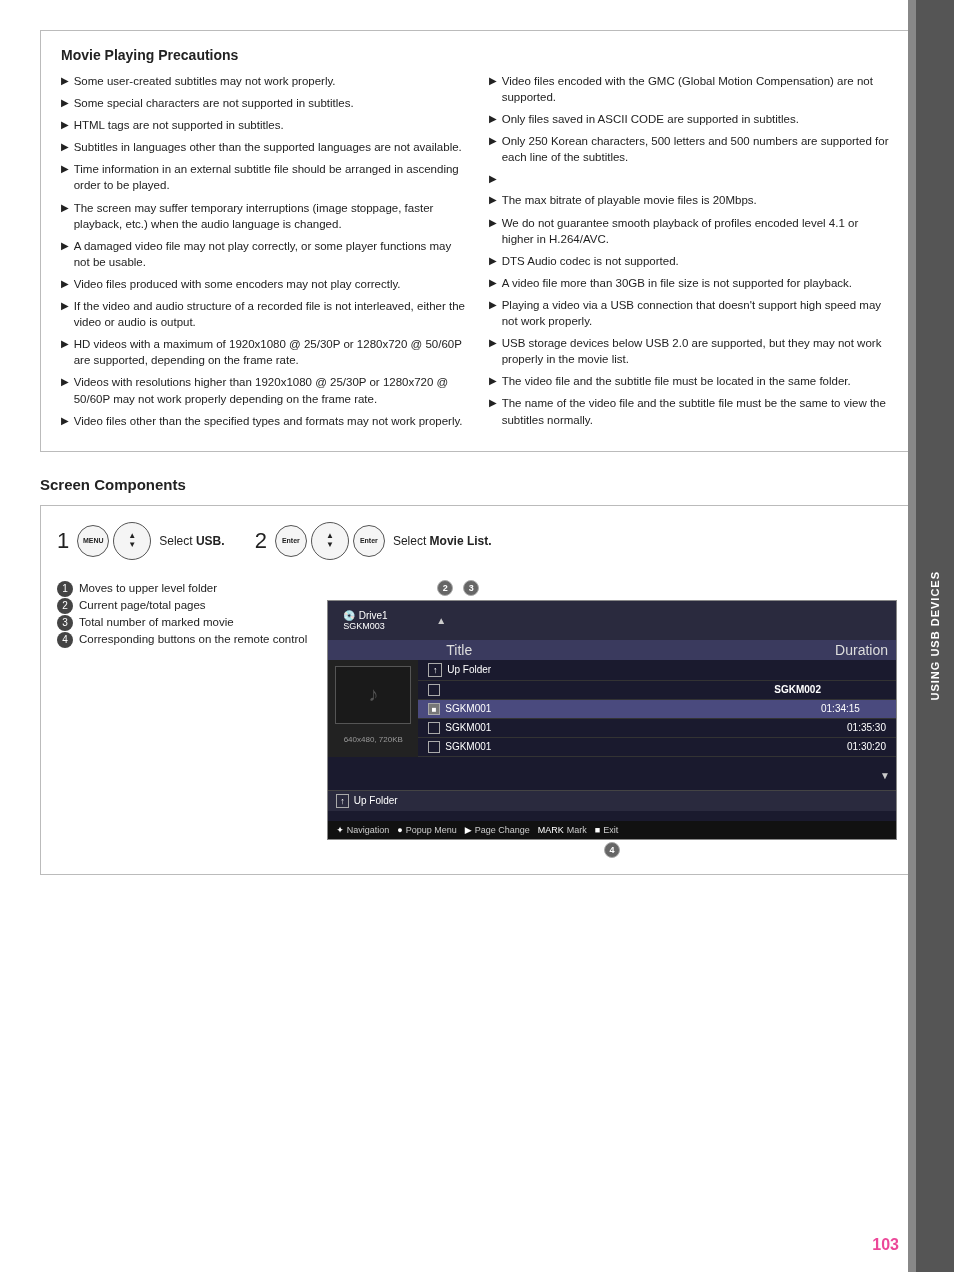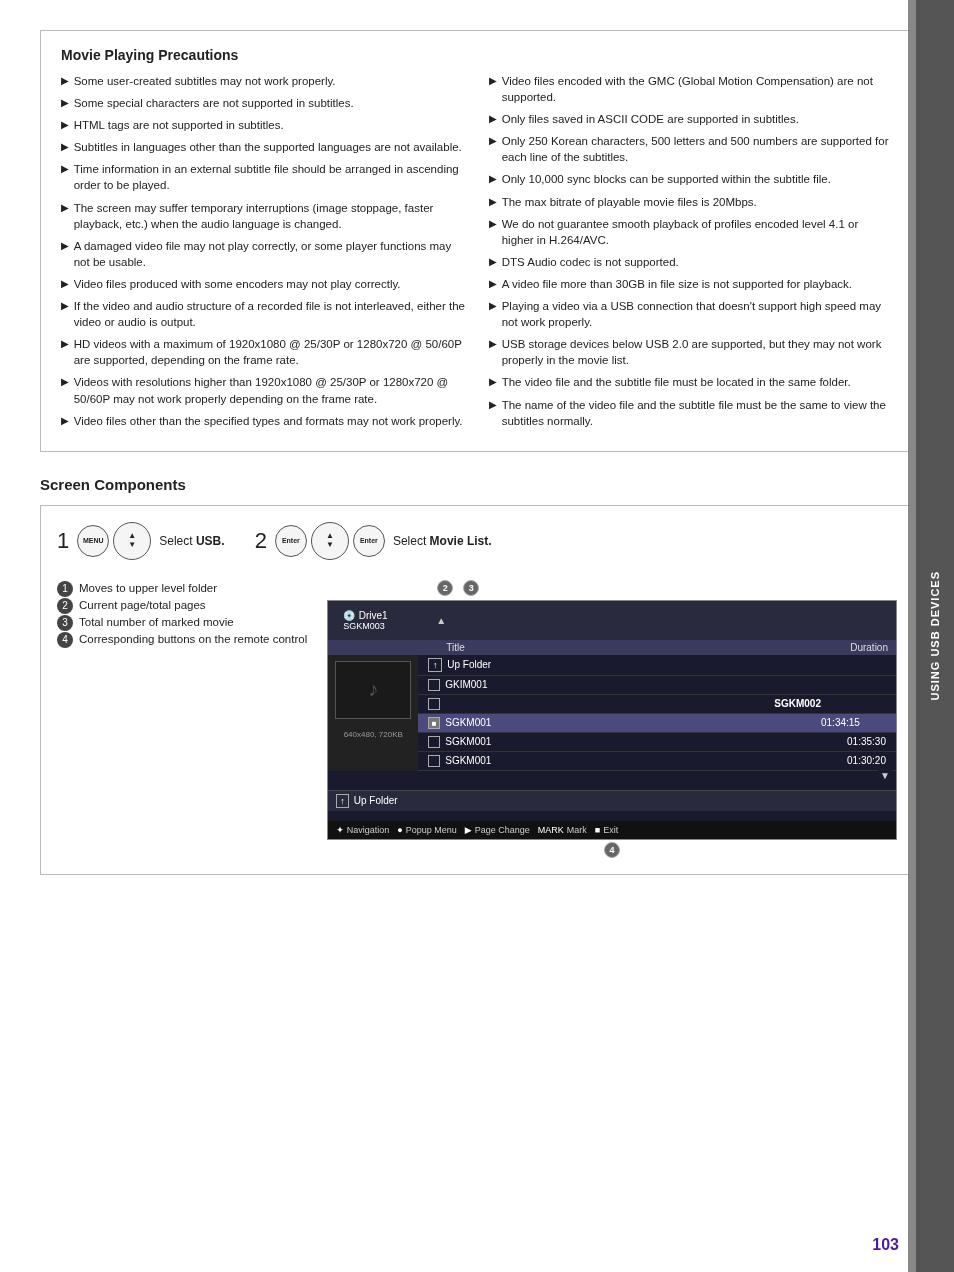--- a/index.html
+++ b/index.html
@@ -223,21 +223,21 @@
       letter-spacing: 1px;
       text-transform: uppercase;
     }
     
     .page-num {
       position: absolute;
       bottom: 18px;
       right: 55px;
       font-size: 16px;
       font-weight: bold;
-      color: #4c1d95;
+      color: #ec4899;
     }
     .right-line {
       width: 8px;
       background: #888;
       position: absolute;
       right: 38px;
       top: 0;
       bottom: 0;
     }
     
@@ -335,21 +335,20 @@
             <div class="bullet-item">
               <span class="bullet-arrow">▶</span>
               <span>Only files saved in ASCII CODE are supported in subtitles.</span>
             </div>
             <div class="bullet-item">
               <span class="bullet-arrow">▶</span>
               <span>Only 250 Korean characters, 500 letters and 500 numbers are supported for each line of the subtitles.</span>
             </div>
             <div class="bullet-item">
               <span class="bullet-arrow">▶</span>
-              <span>Only 10,000 sync blocks can be supported within the subtitle file.</span>
             </div>
             <div class="bullet-item">
               <span class="bullet-arrow">▶</span>
               <span>The max bitrate of playable movie files is 20Mbps.</span>
             </div>
             <div class="bullet-item">
               <span class="bullet-arrow">▶</span>
               <span>We do not guarantee smooth playback of profiles encoded level 4.1 or higher in H.264/AVC.</span>
             </div>
             <div class="bullet-item">
@@ -463,21 +462,21 @@
               <div style="width:90px;font-size:10px;background:#2a2a3e;padding:3px 5px;margin-right:8px;">
                 <div style="display:flex;align-items:center;gap:3px;">
                   <span style="font-size:10px;">💿</span>
                   <span>Drive1</span>
                 </div>
                 <div style="font-size:9px;">SGKM003</div>
               </div>
               <span style="font-size:10px;color:#ccc;">▲</span>
             </div>
 
-            <div style="display:flex;padding:2px 8px;background:#3a3a5e;font-size:10px;color:#ddd;">
+            <div style="display:flex;padding:2px 8px;background:#3a3a5e;font-size:14px;color:#ddd;">
               <div style="width:90px;"></div>
               <div style="flex:1;padding-left:20px;">Title</div>
               <div style="width:65px;text-align:right;">Duration</div>
             </div>
 
             <div style="display:flex;">
 
               <div style="width:90px;background:#222;display:flex;flex-direction:column;align-items:center;padding:6px;">
                 <div style="width:76px;height:58px;background:#1a1a1a;border:1px solid #555;display:flex;align-items:center;justify-content:center;">
                   <span style="font-size:20px;color:#555;">♪</span>
@@ -487,25 +486,20 @@
 
               <div style="flex:1;">
 
               <div class="movie-row">
     <span style="width:14px;height:14px;border:1px solid #aaa;display:inline-block;margin-right:5px;font-size:9px;display:inline-flex;align-items:center;justify-content:center;">↑</span>
     <span style="flex:1;">Up Folder</span>
     <span style="width:65px;text-align:right;font-size:10px;"></span>
   </div>
                   <div class="movie-row">
     <span style="width:12px;height:12px;border:1px solid #aaa;display:inline-block;margin-right:5px;background:transparent;font-size:8px;text-align:center;line-height:12px;"></span>
-    <span style="flex:1;">GKIM001</span>
-    <span style="width:65px;text-align:right;font-size:10px;"></span>
-  </div>
-                  <div class="movie-row">
-    <span style="width:12px;height:12px;border:1px solid #aaa;display:inline-block;margin-right:5px;background:transparent;font-size:8px;text-align:center;line-height:12px;"></span>
     <span style="flex:1;font-weight:bold;text-align:right;">SGKM002</span>
     <span style="width:65px;text-align:right;font-size:10px;"></span>
   </div>
                   <div class="movie-row highlighted">
     <span style="width:12px;height:12px;border:1px solid #aaa;display:inline-block;margin-right:5px;background:#777;font-size:8px;text-align:center;line-height:12px;">■</span>
     <span style="flex:1;">SGKM001</span>
     <span style="width:65px;text-align:left;font-size:10px;">01:34:15</span>
   </div>
                   <div class="movie-row">
     <span style="width:12px;height:12px;border:1px solid #aaa;display:inline-block;margin-right:5px;background:transparent;font-size:8px;text-align:center;line-height:12px;"></span>

